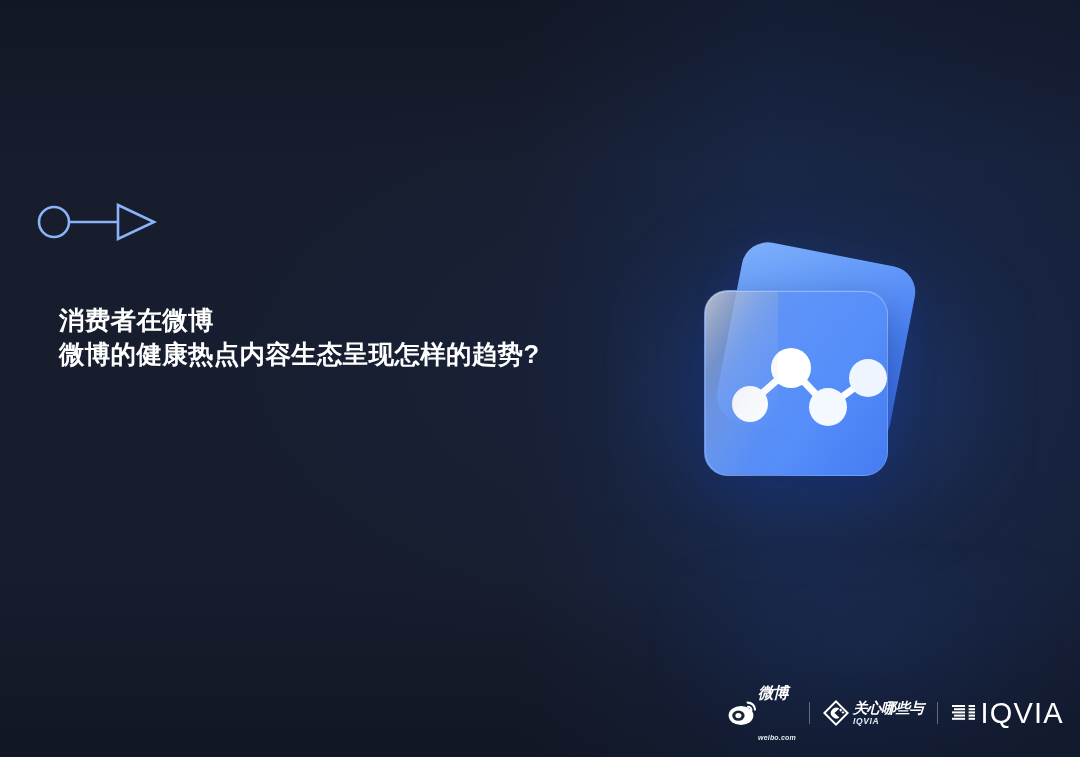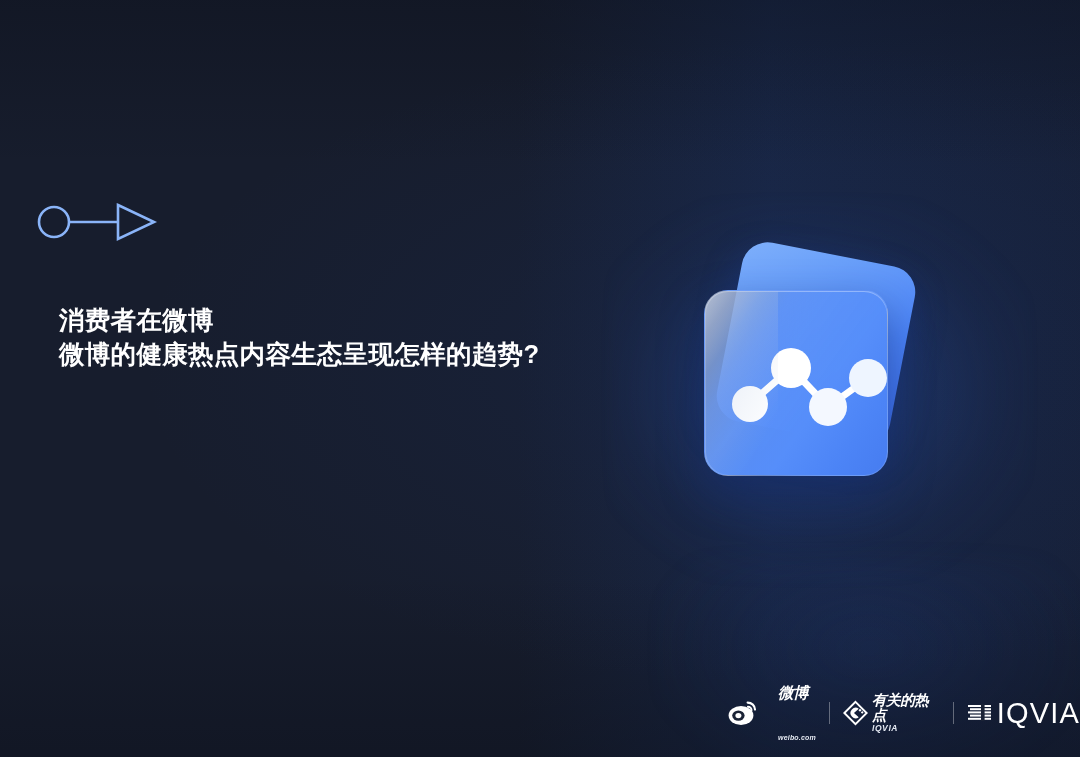--- a/index.html
+++ b/index.html
@@ -165,21 +165,21 @@
   }
   .logo-divider {
     width: 1px;
     height: 22px;
     background: rgba(255,255,255,0.34);
     margin: 0 13px;
   }
   .weibo-text {
     display: flex;
     flex-direction: column;
-    margin-left: 20px;
+    margin-left: 0;
     gap: 32px;
   }
   .weibo-cn {
     font-size: 15.5px;
     font-weight: bold;
     font-style: italic;
     color: #ffffff;
     line-height: 16px;
     letter-spacing: -0.5px;
   }
@@ -276,21 +276,21 @@
     <div class="logo-divider"></div>
 
     <div class="logo-block">
       <svg width="26" height="26" viewBox="0 0 26 26">
         <path d="M13 1.4 L24.6 13 L13 24.6 L1.4 13 Z" fill="none" stroke="#ffffff" stroke-width="2.0"></path>
         <path d="M16.4 8.6 A5.4 5.4 0 1 0 16.4 17.4 L11.4 13 Z" fill="#ffffff"></path>
         <rect x="16.6" y="9.0" width="2.2" height="2.2" fill="#ffffff" transform="rotate(45 17.7 10.1)"></rect>
         <rect x="19.0" y="11.4" width="2.0" height="2.0" fill="#ffffff" transform="rotate(45 20 12.4)"></rect>
       </svg>
       <div class="circle-text">
-        <div class="circle-cn">有关的热点</div>
+        <div class="circle-cn">关心哪些与</div>
         <div class="circle-en">IQVIA</div>
       </div>
     </div>
 
     <div class="logo-divider"></div>
 
     <div class="logo-block">
       <svg width="26" height="22" viewBox="0 0 26 22">
         <rect x="1" y="3.0" width="23" height="2.0" fill="#ffffff"></rect>
         <rect x="3" y="6.2" width="21" height="2.0" fill="#ffffff"></rect>

